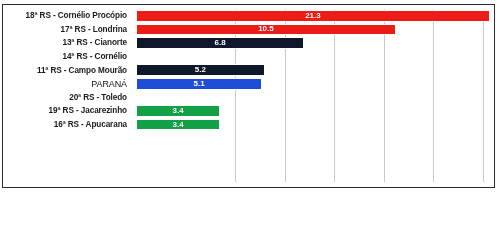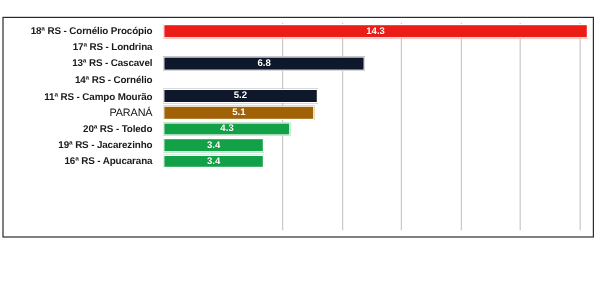--- a/index.html
+++ b/index.html
@@ -10,21 +10,21 @@
   body {
     width: 500px;
     height: 192px;
     font-family: "Liberation Sans", sans-serif;
     overflow: hidden;
   }
 
   #chart-frame {
     position: absolute;
     left: 2px;
-    top: 14px;
+    top: 4px;
     width: 493px;
     height: 184px;
     border: 1px solid #2b2b2b;
     background: #ffffff;
     box-sizing: border-box;
   }
 
   #plot-area {
     position: absolute;
     left: 0;
@@ -89,21 +89,21 @@
     bottom: 0;
     border: 1px solid #ffffff;
     box-sizing: border-box;
     display: flex;
     align-items: center;
     justify-content: center;
   }
   .bar.red   { background: #EC1C17; }
   .bar.yellow{ background: #0f172a; }
   .bar.green { background: #13A147; }
-  .bar.black { background: #a16207; }
+  .bar.black { background: #1d4ed8; }
 
   .bar-value {
     font-size: 8px;
     font-weight: bold;
     color: #ffffff;
     line-height: 1;
     text-shadow: 0 0 1px rgba(0,0,0,0.25);
   }
   .bar.black .bar-value { text-shadow: none; }
 
@@ -127,29 +127,34 @@
         <div class="gridline" style="left: 331px;"></div>
         <div class="gridline" style="left: 380.5px;"></div>
         <div class="gridline" style="left: 430px;"></div>
         <div class="gridline" style="left: 479.5px;"></div>
       </div>
     <div id="rows">
         <div class="row">
           <div class="row-label">18ª RS - Cornélio Procópio</div>
           <div class="bar-track">
             <div class="bar red" style="width: 353.925px;">
-              <span class="bar-value">14.3</span>
+              <span class="bar-value">21.3</span>
             </div>
           </div>
         </div>
         <div class="row">
           <div class="row-label">17ª RS - Londrina</div>
-        </div>
-        <div class="row">
-          <div class="row-label">13ª RS - Cascavel</div>
+          <div class="bar-track">
+            <div class="bar red" style="width: 259.875px;">
+              <span class="bar-value">10.5</span>
+            </div>
+          </div>
+        </div>
+        <div class="row">
+          <div class="row-label">13ª RS - Cianorte</div>
           <div class="bar-track">
             <div class="bar yellow" style="width: 168.3px;">
               <span class="bar-value">6.8</span>
             </div>
           </div>
         </div>
         <div class="row">
           <div class="row-label">14ª RS - Cornélio</div>
         </div>
         <div class="row">
@@ -163,25 +168,20 @@
         <div class="row">
           <div class="row-label plain">PARANÁ</div>
           <div class="bar-track">
             <div class="bar black" style="width: 126.225px;">
               <span class="bar-value">5.1</span>
             </div>
           </div>
         </div>
         <div class="row">
           <div class="row-label">20ª RS - Toledo</div>
-          <div class="bar-track">
-            <div class="bar green" style="width: 106.425px;">
-              <span class="bar-value">4.3</span>
-            </div>
-          </div>
         </div>
         <div class="row">
           <div class="row-label">19ª RS - Jacarezinho</div>
           <div class="bar-track">
             <div class="bar green" style="width: 84.15px;">
               <span class="bar-value">3.4</span>
             </div>
           </div>
         </div>
         <div class="row">

